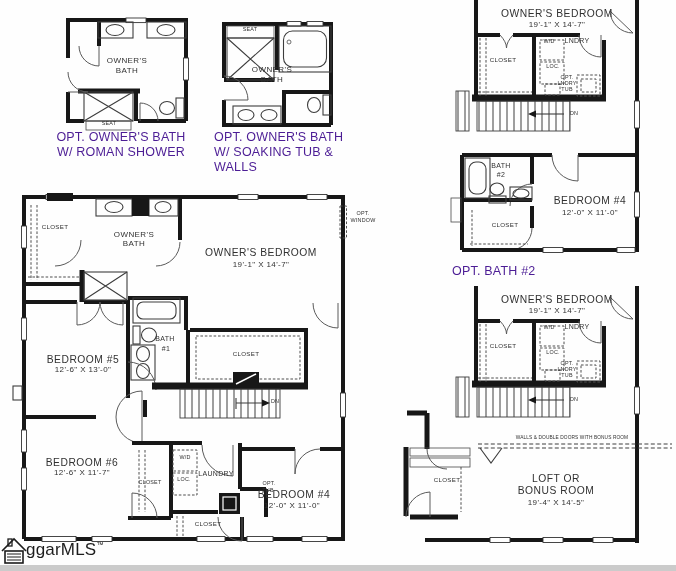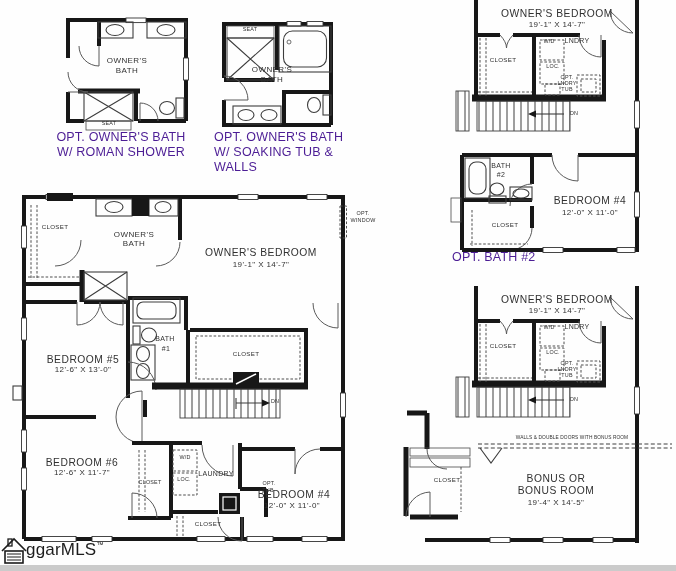--- a/index.html
+++ b/index.html
@@ -340,35 +340,35 @@
 <div class="lbl c f5" style="left:553px;top:64px">LOC.</div>
 <div class="lbl c f5" style="left:567px;top:75px">OPT.</div>
 <div class="lbl c f5" style="left:567px;top:80.5px">LNDRY</div>
 <div class="lbl c f5" style="left:567px;top:87px">TUB</div>
 <div class="lbl f5" style="left:570px;top:111px">DN</div>
 <div class="lbl c f7" style="left:501px;top:162px">BATH</div>
 <div class="lbl c f7" style="left:501px;top:171px">#2</div>
 <div class="lbl c f10" style="left:590px;top:196px">BEDROOM #4</div>
 <div class="lbl c f8" style="left:590px;top:209px">12'-0" X 11'-0"</div>
 <div class="lbl c f6" style="left:505px;top:222px">CLOSET</div>
-<div class="lbl cap" style="left:452px;top:251px">OPT. BATH #2</div>
+<div class="lbl cap" style="left:452px;top:265px">OPT. BATH #2</div>
 
 <div class="lbl c f10" style="left:557px;top:295px">OWNER'S BEDROOM</div>
 <div class="lbl c f8" style="left:557px;top:307px">19'-1" X 14'-7"</div>
 <div class="lbl c f6" style="left:503px;top:343px">CLOSET</div>
 <div class="lbl c f5" style="left:549px;top:325px">W/D</div>
 <div class="lbl c f7" style="left:577px;top:323px">LNDRY</div>
 <div class="lbl c f5" style="left:553px;top:350px">LOC.</div>
 <div class="lbl c f5" style="left:567px;top:361px">OPT.</div>
 <div class="lbl c f5" style="left:567px;top:366.5px">LNDRY</div>
 <div class="lbl c f5" style="left:567px;top:373px">TUB</div>
 <div class="lbl f5" style="left:570px;top:397px">DN</div>
 <div class="lbl c f45" style="left:572px;top:436px">WALLS &amp; DOUBLE DOORS WITH BONUS ROOM</div>
 <div class="lbl c f6" style="left:447px;top:477px">CLOSET</div>
-<div class="lbl c f10" style="left:556px;top:474px">BONUS OR</div>
+<div class="lbl c f10" style="left:556px;top:474px">LOFT OR</div>
 <div class="lbl c f10" style="left:556px;top:486px">BONUS ROOM</div>
 <div class="lbl c f8" style="left:556px;top:499px">19'-4" X 14'-5"</div>
 
 <div class="lbl c f6" style="left:55px;top:224px">CLOSET</div>
 <div class="lbl c f8" style="left:134px;top:231px">OWNER'S</div>
 <div class="lbl c f8" style="left:134px;top:240px">BATH</div>
 <div class="lbl c f10" style="left:261px;top:248px">OWNER'S BEDROOM</div>
 <div class="lbl c f8" style="left:261px;top:261px">19'-1" X 14'-7"</div>
 <div class="lbl c f5" style="left:363px;top:211px">OPT.</div>
 <div class="lbl c f5" style="left:363px;top:218px">WINDOW</div>

